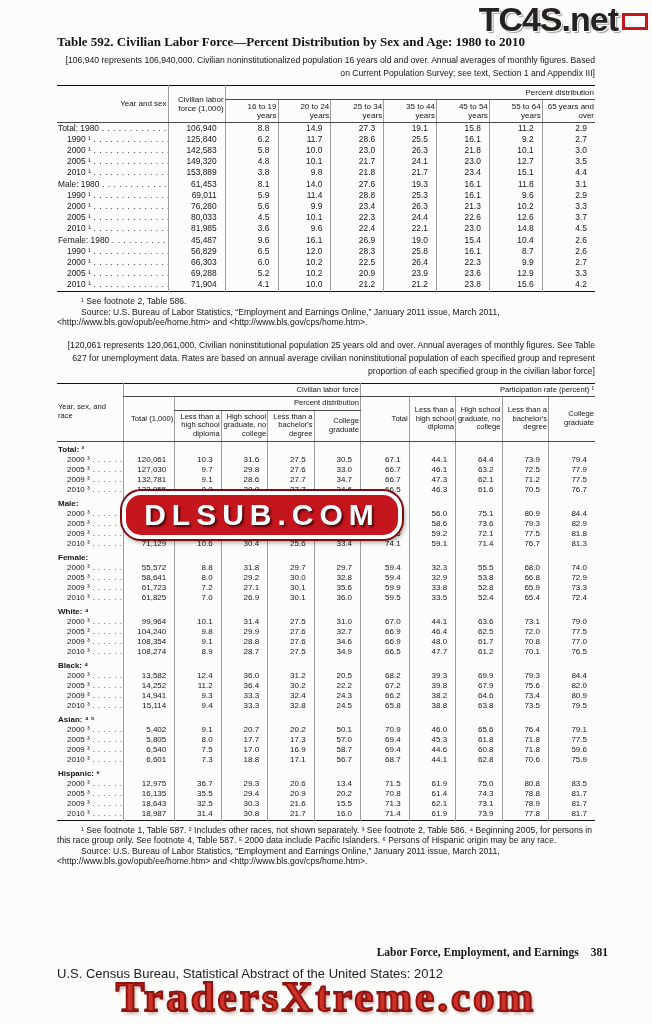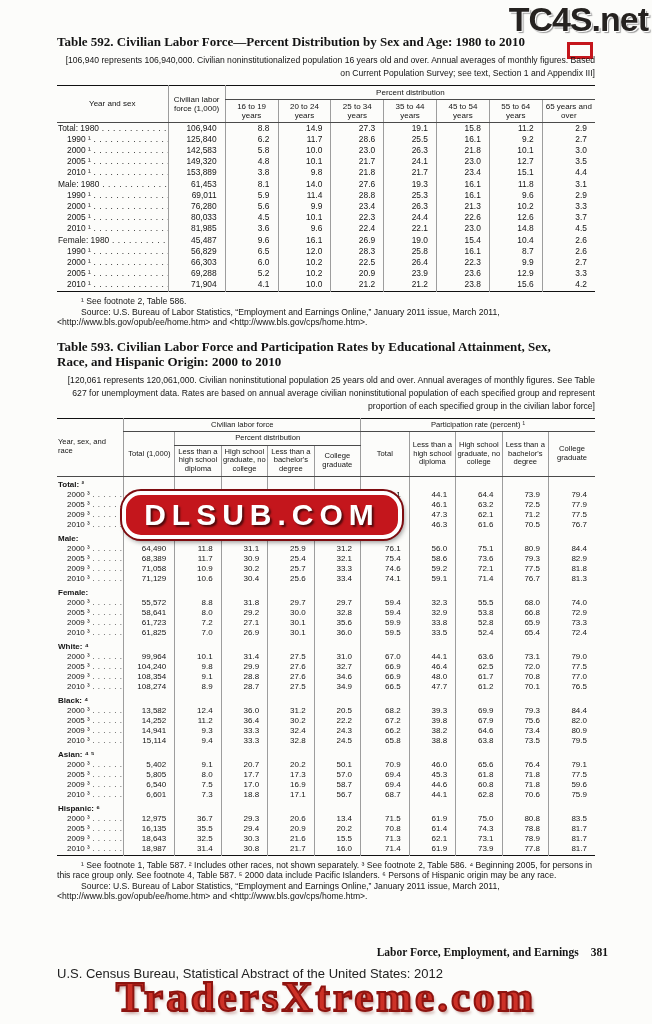--- a/index.html
+++ b/index.html
@@ -27,21 +27,21 @@
 
   
   table.dtable {
     width:100%; border-collapse:collapse; table-layout:fixed;
     border-top:1px solid #111; border-bottom:1px solid #111;
     margin-bottom:2px;
   }
   .dtable th, .dtable td { border-left:1px solid #9d9d9d; }
   .dtable .nb { border-left:none; }
   .dtable thead th {
-    font-weight:normal; text-align:center; vertical-align:middle;
+    font-weight:normal; text-align:right; vertical-align:middle;
     padding:2px 1px; border-bottom:1px solid #4a4a4a;
   }
   .t592 thead th { font-size:8px; line-height:9px; }
   .t593 thead th { font-size:7.6px; line-height:8.6px;margin-top:48px; }
   .t593 thead th.stub { text-align:left; padding-left:1px; }
 
   .dtable tbody td { vertical-align:bottom; }
   .t592 tbody td { font-size:8.4px; line-height:11.2px; }
   .t593 tbody td { font-size:8px;  line-height:10.2px; }
 
@@ -64,21 +64,20 @@
   .census-line {
     position:absolute; top:966px; left:57px; font-size:13px; color:#222;
   }
 
   
   .wm-top {
     position:absolute; top:0; right:4px; display:flex; align-items:center;
     font-weight:bold; font-size:34px; letter-spacing:-1px; color:#252220;
     text-shadow:1px 1px 0 #ffffff, 2px 2px 1px #9a9a9a;
     font-family:"Liberation Sans","DejaVu Sans",sans-serif;
-    flex-direction:column;
   }
   .wm-top .redbox {
     width:26px; height:17px; border:3px solid #c4161c; margin-left:4px; margin-top:3px;
   }
   .wm-center {
     position:absolute; left:122px; top:491px; width:280px; height:48px;
     background:#c4161c; border:4px solid #ffffff; border-radius:19px;
     box-shadow:0 0 0 2px #7d0c10, 2px 3px 5px rgba(0,0,0,0.45);
     display:flex; align-items:center; justify-content:center;
     color:#ffffff; font-weight:bold; font-size:30px; letter-spacing:6px;
@@ -301,21 +300,20 @@
           <td class="num">4.2</td>
         </tr>
       </tbody>
   </table>
 
   <div class="footnotes">¹ See footnote 2, Table 586.</div>
   <div class="source-line">Source: U.S. Bureau of Labor Statistics, “Employment and Earnings Online,” January 2011 issue, March 2011, &lt;http://www.bls.gov/opub/ee/home.htm&gt; and &lt;http://www.bls.gov/cps/home.htm&gt;.</div>
 
   <div class="gap"></div>
 
-  <div class="tbl-title">Table 593. Civilian Labor Force and Participation Rates by Educational Attainment, Sex, Race, and Hispanic Origin: 2000 to 2010</div>
   <div class="tbl-note">[120,061 represents 120,061,000. Civilian noninstitutional population 25 years old and over. Annual averages of monthly figures. See Table 627 for unemployment data. Rates are based on annual average civilian noninstitutional population of each specified group and represent proportion of each specified group in the civilian labor force]</div>
 
   <table class="dtable t593">
     <colgroup>
       <col style="width:12.4%">
       <col style="width:9.4%">
       <col style="width:8.6%">
         <col style="width:8.6%">
         <col style="width:8.6%">
         <col style="width:8.6%">

